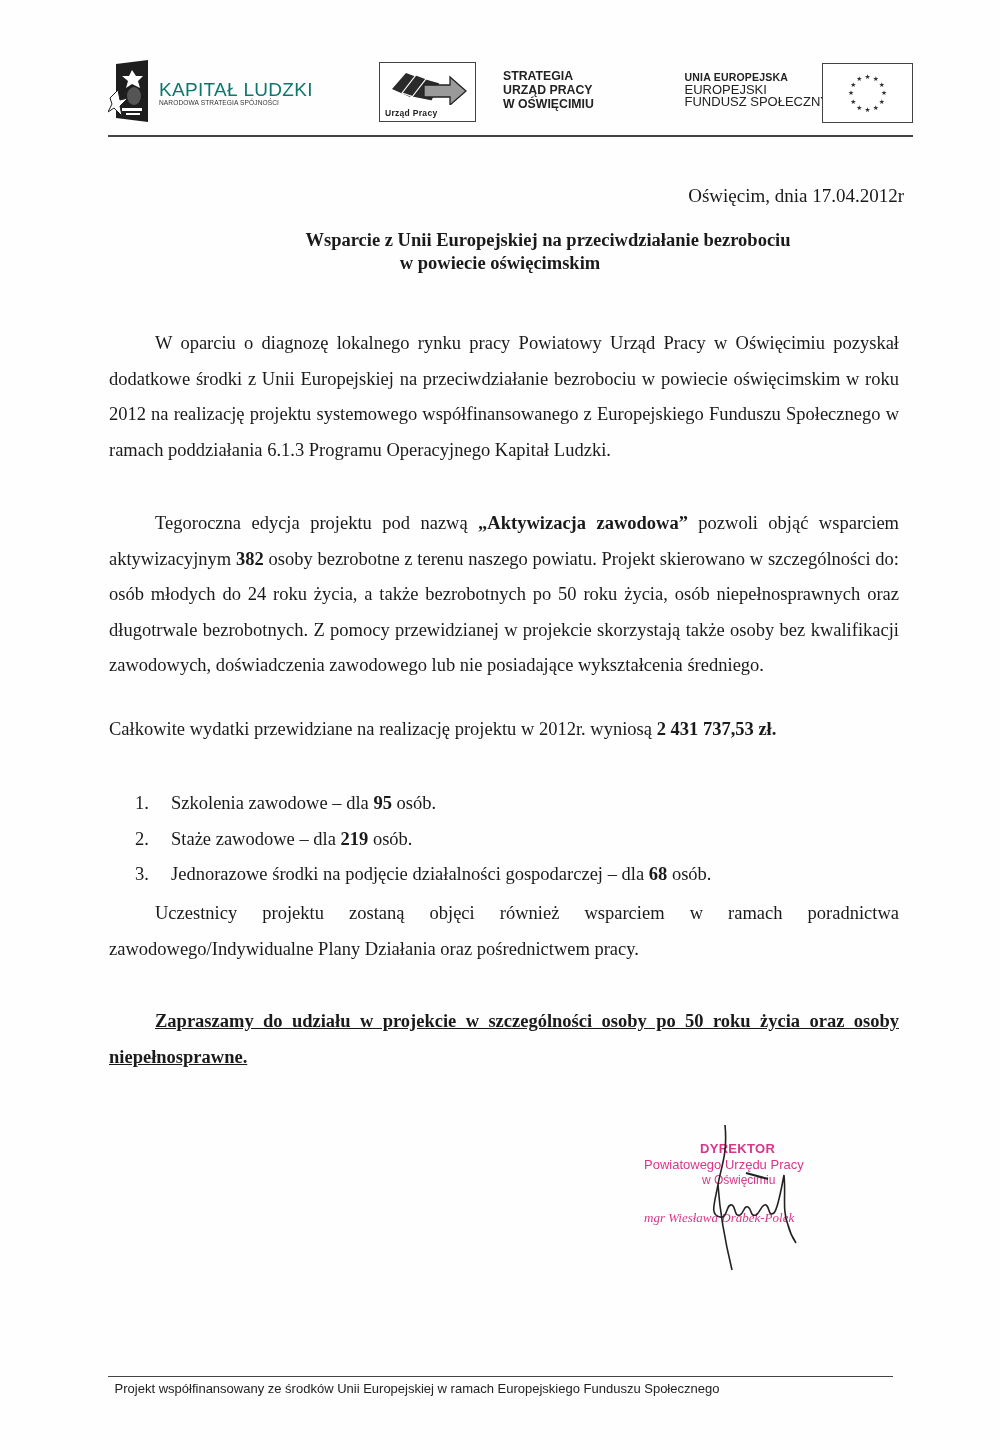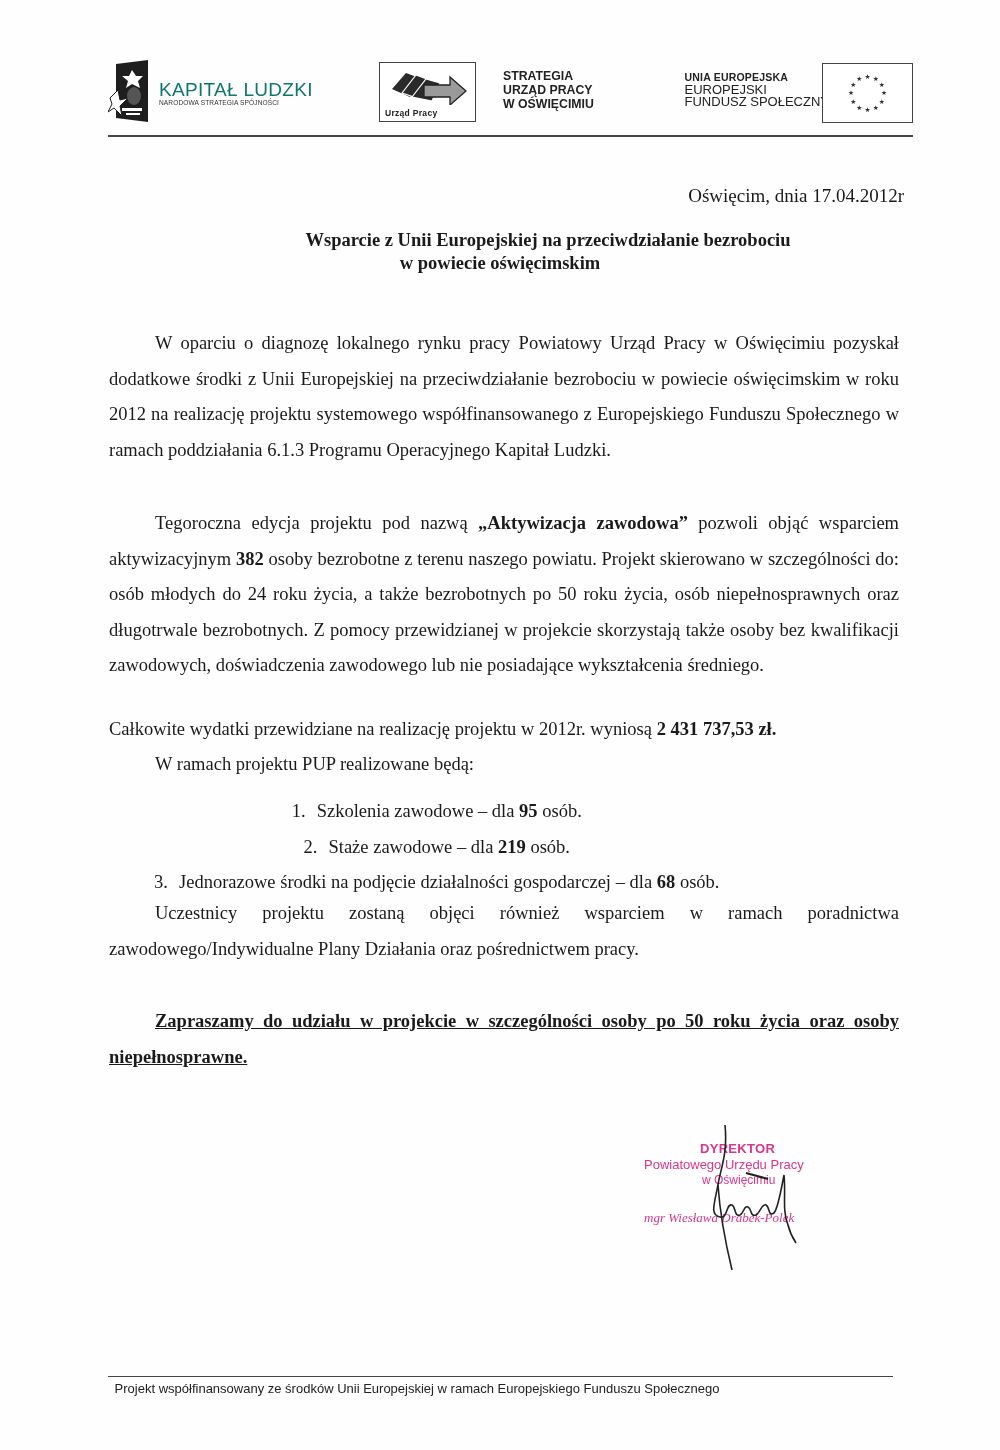--- a/index.html
+++ b/index.html
@@ -36,21 +36,21 @@
   .title { position: absolute; left: 0; width: 1000px; top: 229px; text-align: center; font-weight: bold; font-size: 18.5px; line-height: 23px; }
   .title span { display: block; }
   .title .l1 { padding-left: 60px; margin-left: 36px; }
 
   .para { position: absolute; left: 109px; width: 790px; font-size: 18.5px; line-height: 35.6px; text-align: justify; text-align-last: left; font-family: Liberation Serif, serif; }
   .p1 { top: 326px; }
   .p2 { top: 506px; }
   .para .indent { display: inline-block; width: 46px; }
   .total { position: absolute; left: 109px; top: 719px; font-size: 18.5px; }
   .intro { position: absolute; left: 155px; top: 754px; font-size: 18.5px; }
-  .list { position: absolute; left: 135px; top: 786px; margin: 8px; padding: 0; list-style: none; font-size: 18.5px; text-align: center; }
+  .list { position: absolute; left: 135px; top: 786px; margin: 0; padding: 0; list-style: none; font-size: 18.5px; }
   .list li { height: 35.5px; line-height: 35.5px; }
   .list .num { display: inline-block; width: 36px; }
   .p3 { top: 896px; }
 
   .invite { position: absolute; left: 109px; width: 790px; top: 1003px; font-weight: bold; font-size: 18.5px; line-height: 36px; text-decoration: underline; text-align: justify; text-align-last: left; }
   .invite .indent { display: inline-block; width: 46px; text-decoration: none; }
 
   b { font-weight: bold; }
 
   
@@ -130,21 +130,20 @@
     <span class="l1">Wsparcie z Unii Europejskiej na przeciwdziałanie bezrobociu</span>
     <span>w powiecie oświęcimskim</span>
   </div>
 
   <div class="para p1"><span class="indent"></span><span>W oparciu o diagnozę lokalnego rynku pracy Powiatowy Urząd Pracy w Oświęcimiu pozyskał dodatkowe środki z Unii Europejskiej na przeciwdziałanie bezrobociu w powiecie oświęcimskim w roku 2012 na realizację projektu systemowego współfinansowanego z Europejskiego Funduszu Społecznego w ramach poddziałania 6.1.3 Programu Operacyjnego Kapitał Ludzki.</span></div>
 
   <div class="para p2"><span class="indent"></span><span>Tegoroczna edycja projektu pod nazwą </span><b>„Aktywizacja zawodowa”</b><span> pozwoli objąć wsparciem aktywizacyjnym </span><b>382</b><span> osoby bezrobotne z terenu naszego powiatu. Projekt skierowano w szczególności do: osób młodych do 24 roku życia, a także bezrobotnych po 50 roku życia, osób niepełnosprawnych oraz długotrwale bezrobotnych. Z pomocy przewidzianej w projekcie skorzystają także osoby bez kwalifikacji zawodowych, doświadczenia zawodowego lub nie posiadające wykształcenia średniego.</span></div>
 
   <div class="total"><span>Całkowite wydatki przewidziane na realizację projektu w 2012r. wyniosą </span><b>2 431 737,53 zł.</b></div>
 
-  <div class="intro">W ramach projektu PUP realizowane będą:</div>
 
   <ol class="list">
     <li><span class="num">1.</span><span>Szkolenia zawodowe – dla </span><b>95</b><span> osób.</span></li>
     <li><span class="num">2.</span><span>Staże zawodowe – dla </span><b>219</b><span> osób.</span></li>
     <li><span class="num">3.</span><span>Jednorazowe środki na podjęcie działalności gospodarczej – dla </span><b>68</b><span> osób.</span></li>
   </ol>
 
   <div class="para p3"><span class="indent"></span><span>Uczestnicy projektu zostaną objęci również wsparciem w ramach poradnictwa zawodowego/Indywidualne Plany Działania oraz pośrednictwem pracy.</span></div>
 
   <div class="invite"><span class="indent"></span><span>Zapraszamy do udziału w projekcie w szczególności osoby po 50 roku życia oraz osoby niepełnosprawne.</span></div>

